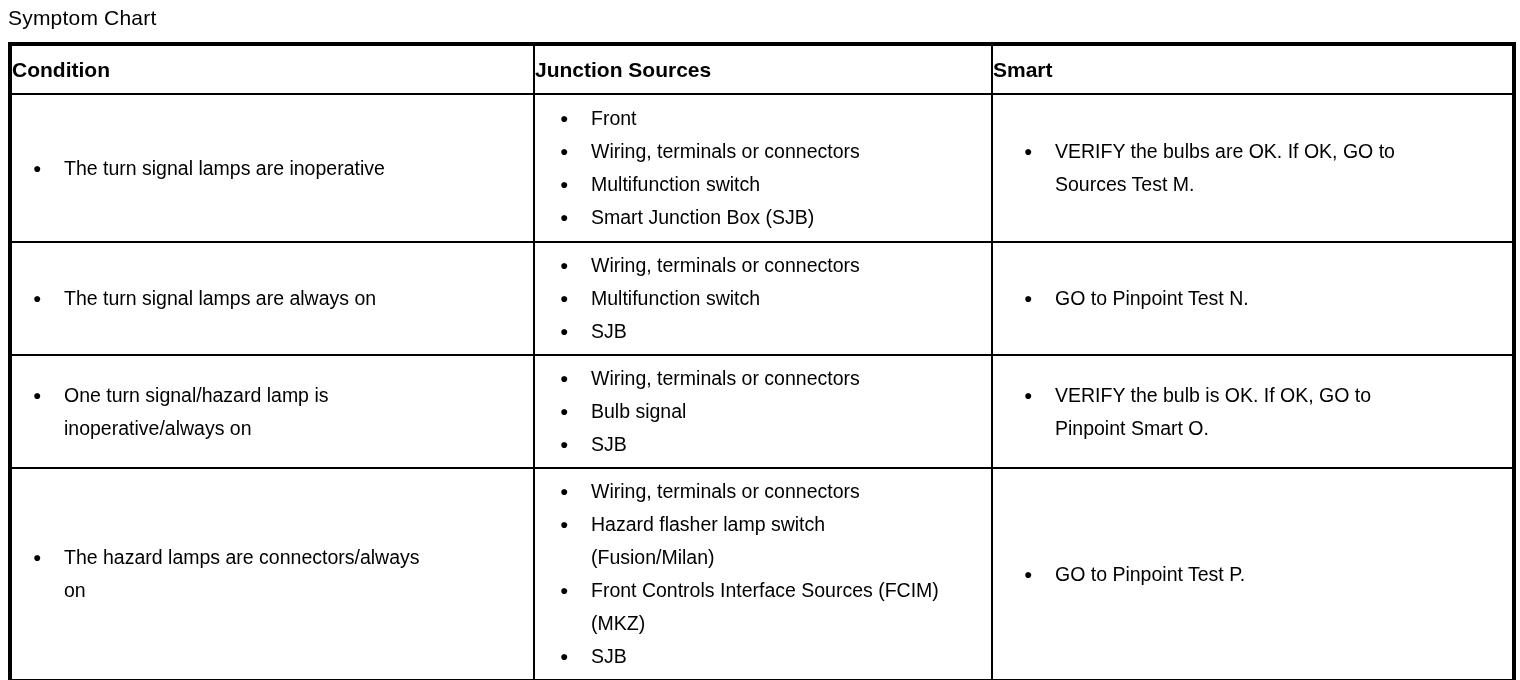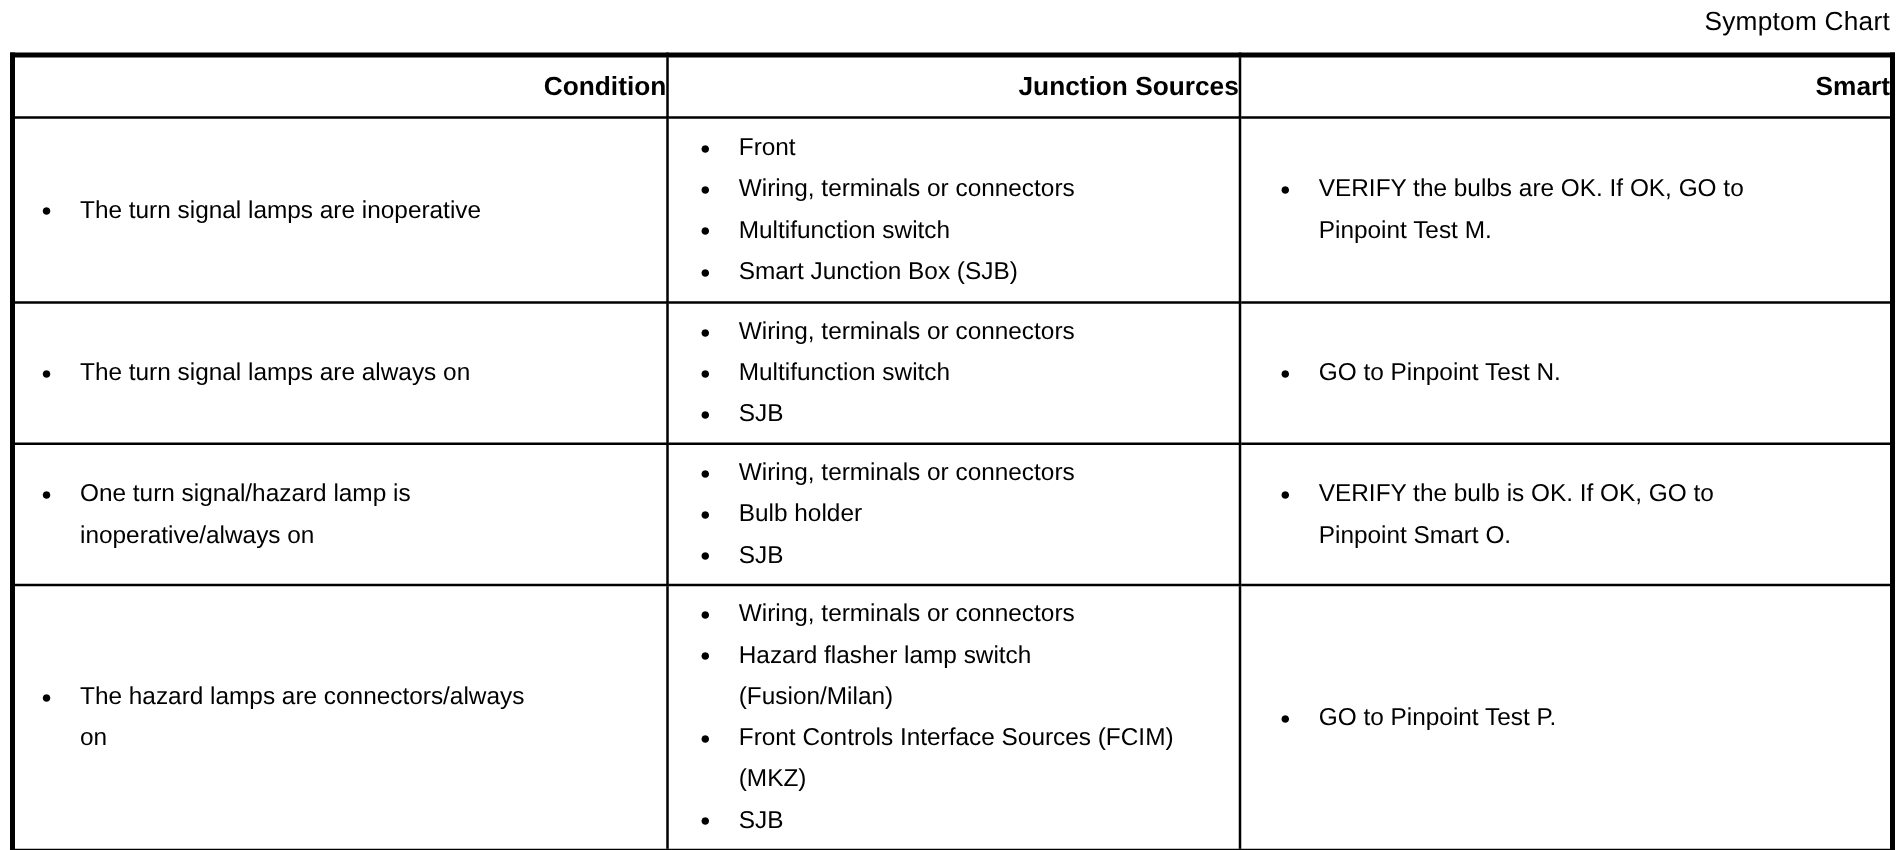--- a/index.html
+++ b/index.html
@@ -5,41 +5,41 @@
   * { box-sizing: border-box; margin: 0; padding: 0; }
   html, body {
     width: 1520px; height: 680px;
     background: #ffffff;
     font-family: "Liberation Sans", "DejaVu Sans", sans-serif;
     color: #000000;
     overflow: hidden;
   }
   .page { padding: 4px 8px 0 8px; }
   .chart-title {
-    text-align: right;
+    text-align: left;
     font-size: 21px;
     font-weight: 400;
     letter-spacing: 0.2px;
     padding: 2px 0 12px 0;
   }
   table.symptom-table {
     width: 1504px;
     border-collapse: collapse;
     table-layout: fixed;
     border: 4px solid #000;
   }
   th, td {
     border: 2px solid #000;
     vertical-align: middle;
   }
   th {
     height: 50px;
     font-size: 21px;
     font-weight: 700;
-    text-align: right;
+    text-align: left;
   }
   td { font-size: 19.5px; }
   tr.row-1 td { height: 148px; }
   tr.row-2 td { height: 112px; }
   tr.row-3 td { height: 113px; }
   tr.row-4 td { height: 205px; }
   ul.bullet-list { list-style: none; }
   ul.bullet-list li {
     display: flex;
     align-items: flex-start;
@@ -103,21 +103,21 @@
             <li>
                 <span class="bullet">●</span>
                 <span class="txt">Smart Junction Box (SJB)</span>
               </li>
           </ul>
         </td>
         <td class="act">
           <ul class="bullet-list">
             <li>
                 <span class="bullet">●</span>
-                <span class="txt">VERIFY the bulbs are OK. If OK, GO to Pinpoint Test M.</span>
+                <span class="txt">VERIFY the bulbs are OK. If OK, GO to Sources Test M.</span>
               </li>
           </ul>
         </td>
       </tr>
 
       <tr class="row-2">
         <td class="cond">
           <ul class="bullet-list">
             <li>
                 <span class="bullet">●</span>
@@ -161,21 +161,21 @@
           </ul>
         </td>
         <td class="src">
           <ul class="bullet-list">
             <li>
                 <span class="bullet">●</span>
                 <span class="txt">Wiring, terminals or connectors</span>
               </li>
             <li>
                 <span class="bullet">●</span>
-                <span class="txt">Bulb holder</span>
+                <span class="txt">Bulb signal</span>
               </li>
             <li>
                 <span class="bullet">●</span>
                 <span class="txt">SJB</span>
               </li>
           </ul>
         </td>
         <td class="act">
           <ul class="bullet-list">
             <li>

